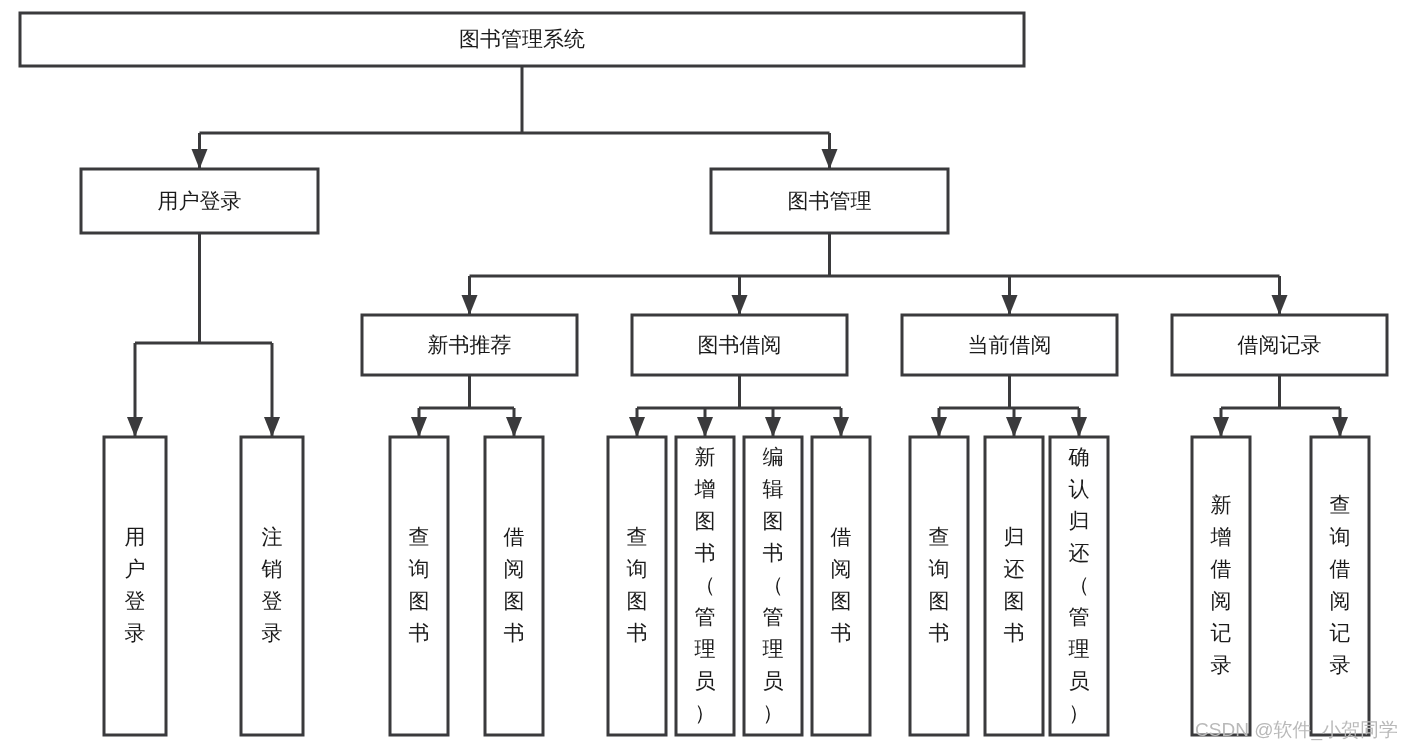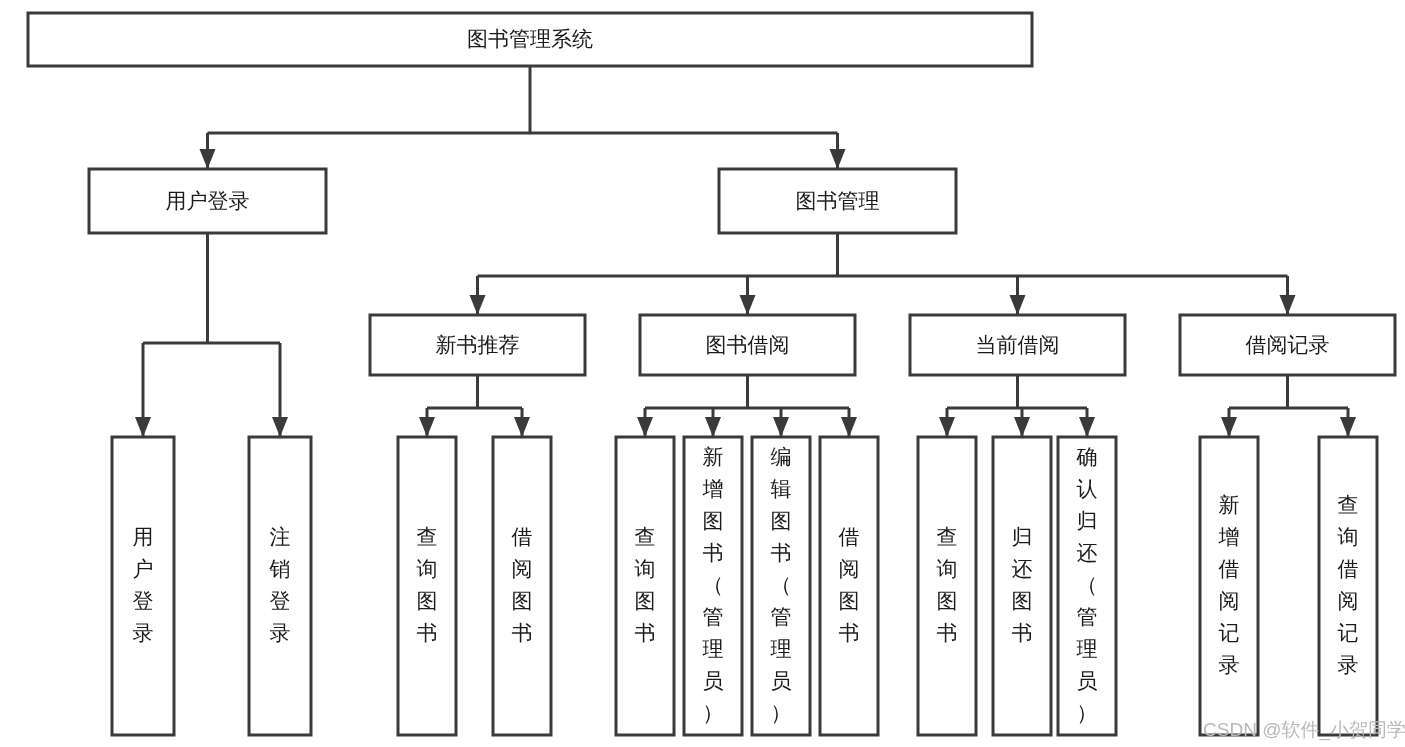--- a/index.html
+++ b/index.html
@@ -10,21 +10,21 @@
   }
   body {
     width: 1405px;
     height: 747px;
     position: relative;
     overflow: hidden;
     font-family: "Liberation Sans", "DejaVu Sans", sans-serif;
   }
   #diagram-root {
     position: absolute;
-    left: 8px;
+    left: 0;
     top: 0;
     width: 1122px;
     height: 747px;
   }
   svg.tree-canvas {
     display: block;
     width: 1405px;
     height: 747px;
     background: #ffffff;
   }

